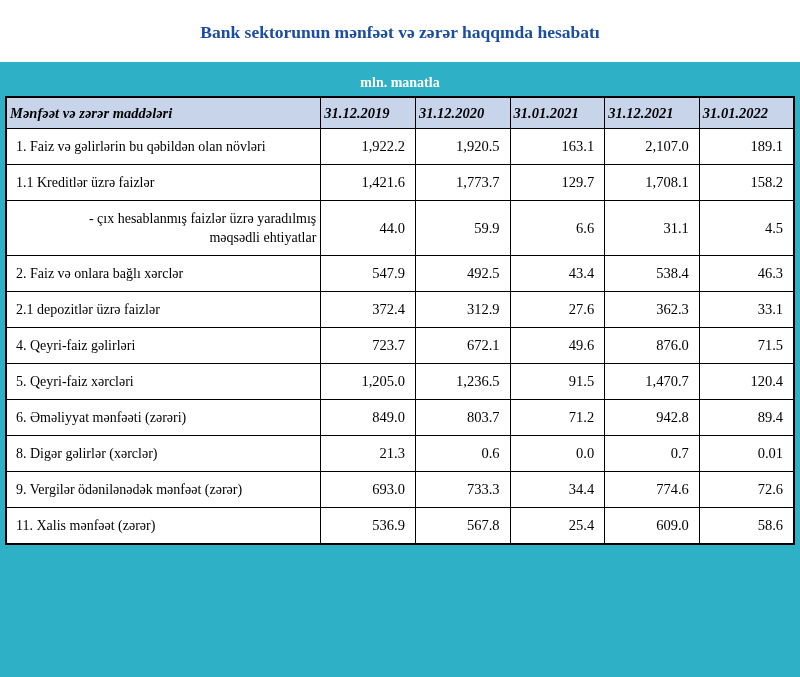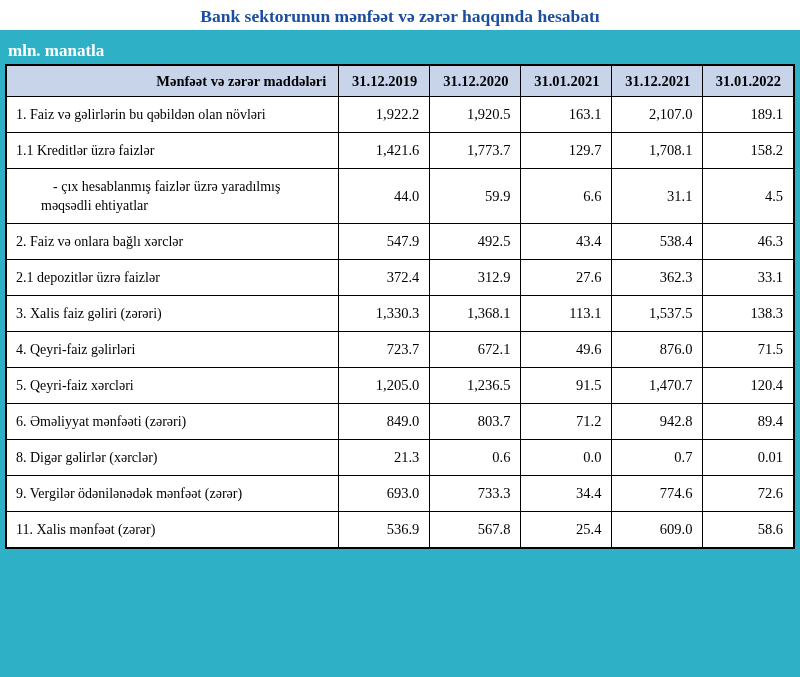--- a/index.html
+++ b/index.html
@@ -10,77 +10,78 @@
   html, body { margin: 0; padding: 0; }
   body {
     width: 800px;
     height: 677px;
     background: #ffffff;
     color: #000000;
     font-family: "Liberation Serif", serif;
     overflow: hidden;
   }
   .page-title {
-    margin: 0;
+    margin: 16px;
     text-align: center;
     color: var(--title-blue);
     font-size: 17.5px;
     font-weight: bold;
     line-height: 20px;
     padding: 6px 0 4px;
   }
   .teal-area {
     background: var(--band-teal);
     box-sizing: border-box;
     min-height: 647px;
     padding: 0 5px 12px;
   }
   .unit-label {
-    text-align: left;
+    text-align: center;
     color: #ffffff;
     font-weight: bold;
-    font-size: 17px;
+    font-size: 14px;
     line-height: 17px;
     padding: 12px 3px 5px;
   }
   table.report-table {
     width: 100%;
     border-collapse: collapse;
     background: #ffffff;
     border: 2px solid #000000;
     table-layout: fixed;
   }
   .report-table th, .report-table td {
     border: 1px solid #000000;
     vertical-align: middle;
   }
   .report-table thead th {
     background: var(--header-bg);
     font-size: 14.5px;
     font-weight: bold;
-    text-align: right;
-    padding: 7px 12px;
+    text-align: left;
+    padding: 7px 3px;
     line-height: 16px;
+    font-style: italic;
   }
   .report-table th.col-items { width: 39%; }
   td.row-label {
     text-align: left;
     font-size: 14px;
     line-height: 19px;
     padding: 8px 4px 8px 9px;
     margin-top: 36px;
   }
   td.row-value {
     text-align: right;
     font-size: 14.5px;
     line-height: 19px;
     padding: 8px 10px 8px 3px;
   }
   td.row-label.indent-1 { }
-  td.row-label.indent-2 { padding-left: 34px; text-indent: 12px; }
+  td.row-label.indent-2 { padding-left: 34px; text-indent: 12px; text-align: right; }
 </style>
 </head>
 <body>
 
 <div class="page">
   <h1 class="page-title">Bank sektorunun mənfəət və zərər haqqında hesabatı</h1>
   <div class="teal-area">
     <div class="unit-label">mln. manatla</div>
     <table class="report-table">
       <thead>
@@ -128,28 +129,20 @@
           </tr>
           <tr>
             <td class="row-label indent-1">2.1 depozitlər üzrə faizlər</td>
             <td class="row-value">372.4</td>
             <td class="row-value">312.9</td>
             <td class="row-value">27.6</td>
             <td class="row-value">362.3</td>
             <td class="row-value">33.1</td>
           </tr>
           <tr>
-            <td class="row-label indent-0">3. Xalis faiz gəliri (zərəri)</td>
-            <td class="row-value">1,330.3</td>
-            <td class="row-value">1,368.1</td>
-            <td class="row-value">113.1</td>
-            <td class="row-value">1,537.5</td>
-            <td class="row-value">138.3</td>
-          </tr>
-          <tr>
             <td class="row-label indent-0">4. Qeyri-faiz gəlirləri</td>
             <td class="row-value">723.7</td>
             <td class="row-value">672.1</td>
             <td class="row-value">49.6</td>
             <td class="row-value">876.0</td>
             <td class="row-value">71.5</td>
           </tr>
           <tr>
             <td class="row-label indent-0">5. Qeyri-faiz xərcləri</td>
             <td class="row-value">1,205.0</td>

